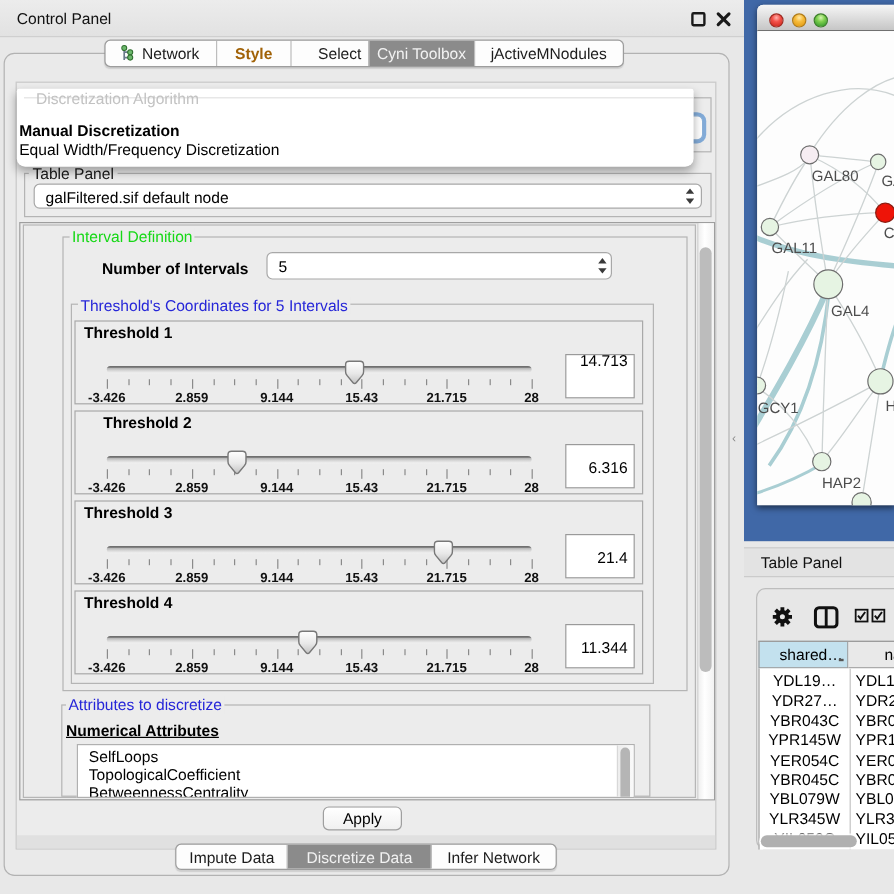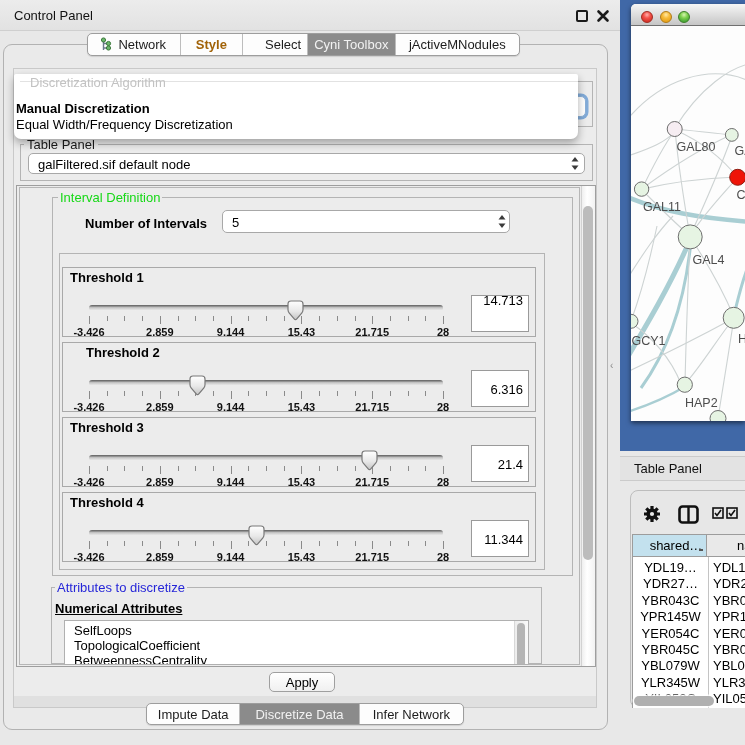--- a/index.html
+++ b/index.html
@@ -52,20 +52,21 @@
 <div class="abs" style="left:52px;top:197px;width:521px;height:379px;border:1px solid #b4b4b4;"></div>
 <div class="lbl" style="left:58px;top:190px;font-size:13px;color:#16d816;background:#ececec;padding:0 2px;">Interval Definition</div>
 <div class="lbl" style="left:85px;top:216px;font-size:13px;font-weight:bold;color:#000;">Number of Intervals</div>
 <div class="abs" style="left:222px;top:210px;width:288px;height:23px;background:#fff;border:1px solid #a8a8a8;border-radius:5px;"></div>
 <div class="lbl" style="left:232px;top:215px;font-size:13px;color:#000;">5</div>
 <svg class="abs" style="left:496px;top:214px;" width="12" height="15" viewBox="0 0 12 15">
       <path d="M6,1 L9.5,5.5 H2.5 Z" fill="#3a3a3a"></path>
       <path d="M6,14 L2.5,9.5 H9.5 Z" fill="#3a3a3a"></path>
     </svg>
 <div class="abs" style="left:59px;top:253px;width:486px;height:317px;border:1px solid #b4b4b4;"></div>
+<div class="lbl" style="left:65px;top:247px;font-size:13px;color:#2626d8;background:#ececec;padding:0 2px;">Threshold's Coordinates for 5 Intervals</div>
 <div class="abs" style="left:62px;top:267px;width:474px;height:70px;border:1px solid #a9a9a9;background:#ececec;"></div>
     <div class="lbl" style="left:70px;top:270px;font-size:13px;font-weight:bold;color:#000;">Threshold 1</div>
     <div class="abs" style="left:89px;top:305px;width:354px;height:6px;border-radius:3px;background:linear-gradient(#6f6f6f 0px,#6f6f6f 1px,#b9b9b9 2px,#d9d9d9 65%,#f2f2f2);"></div>
     <div class="abs" style="left:89.0px;top:316px;width:1px;height:8px;background:#8a8a8a;"></div>
     <div class="abs" style="left:106.7px;top:316px;width:1px;height:4.5px;background:#8a8a8a;"></div>
     <div class="abs" style="left:124.4px;top:316px;width:1px;height:4.5px;background:#8a8a8a;"></div>
     <div class="abs" style="left:142.1px;top:316px;width:1px;height:4.5px;background:#8a8a8a;"></div>
     <div class="abs" style="left:159.8px;top:316px;width:1px;height:8px;background:#8a8a8a;"></div>
     <div class="abs" style="left:177.5px;top:316px;width:1px;height:4.5px;background:#8a8a8a;"></div>
     <div class="abs" style="left:195.2px;top:316px;width:1px;height:4.5px;background:#8a8a8a;"></div>

